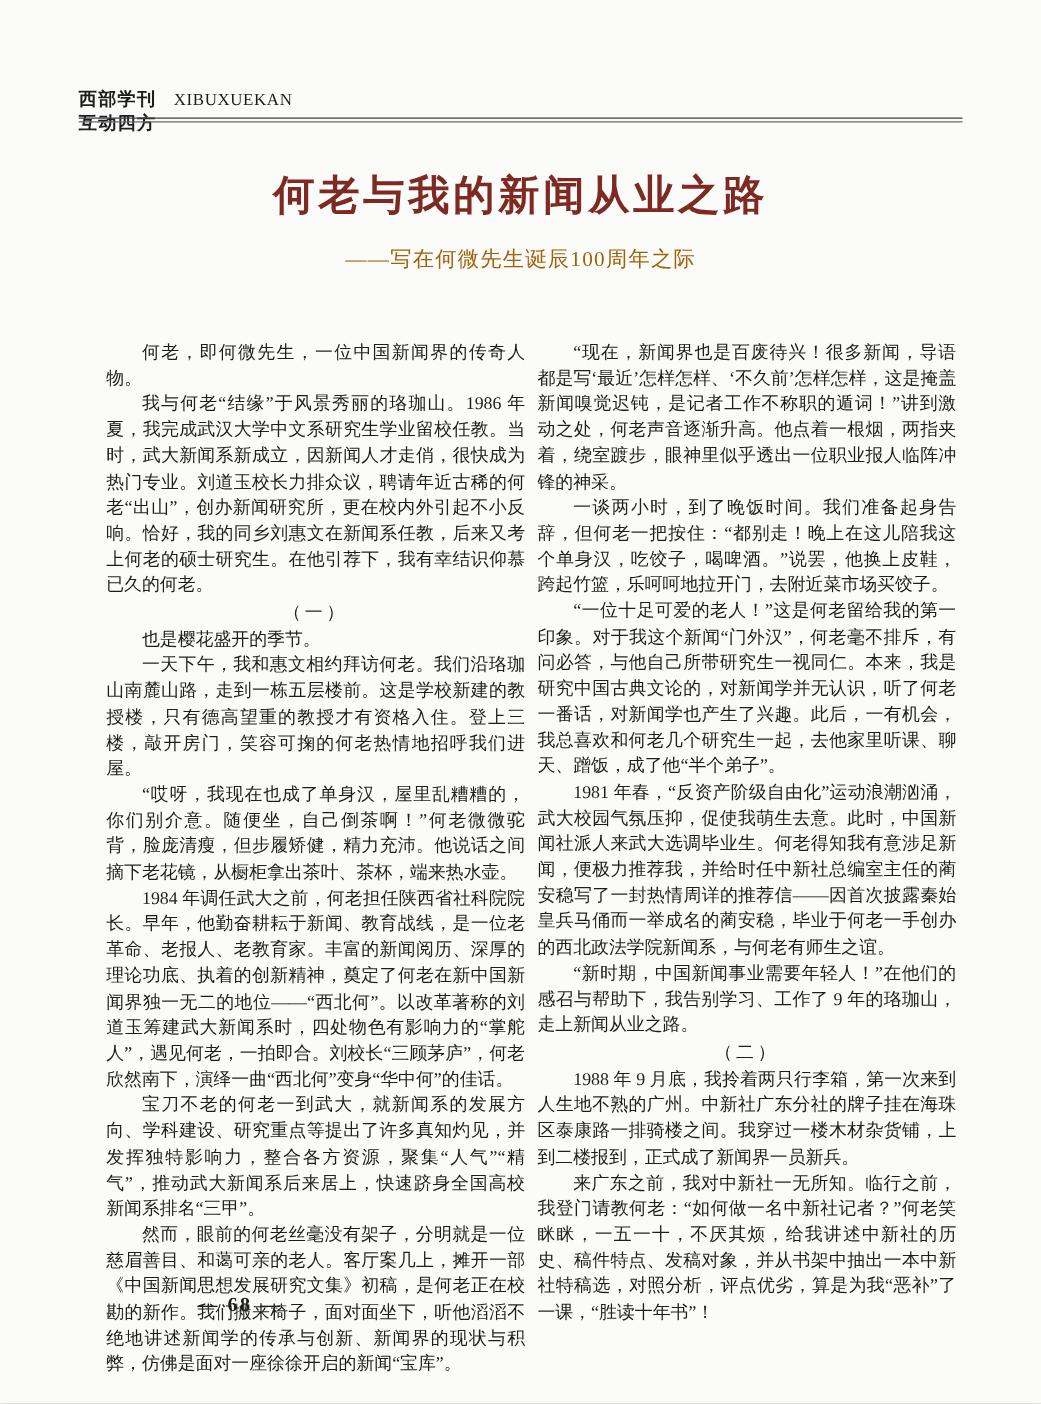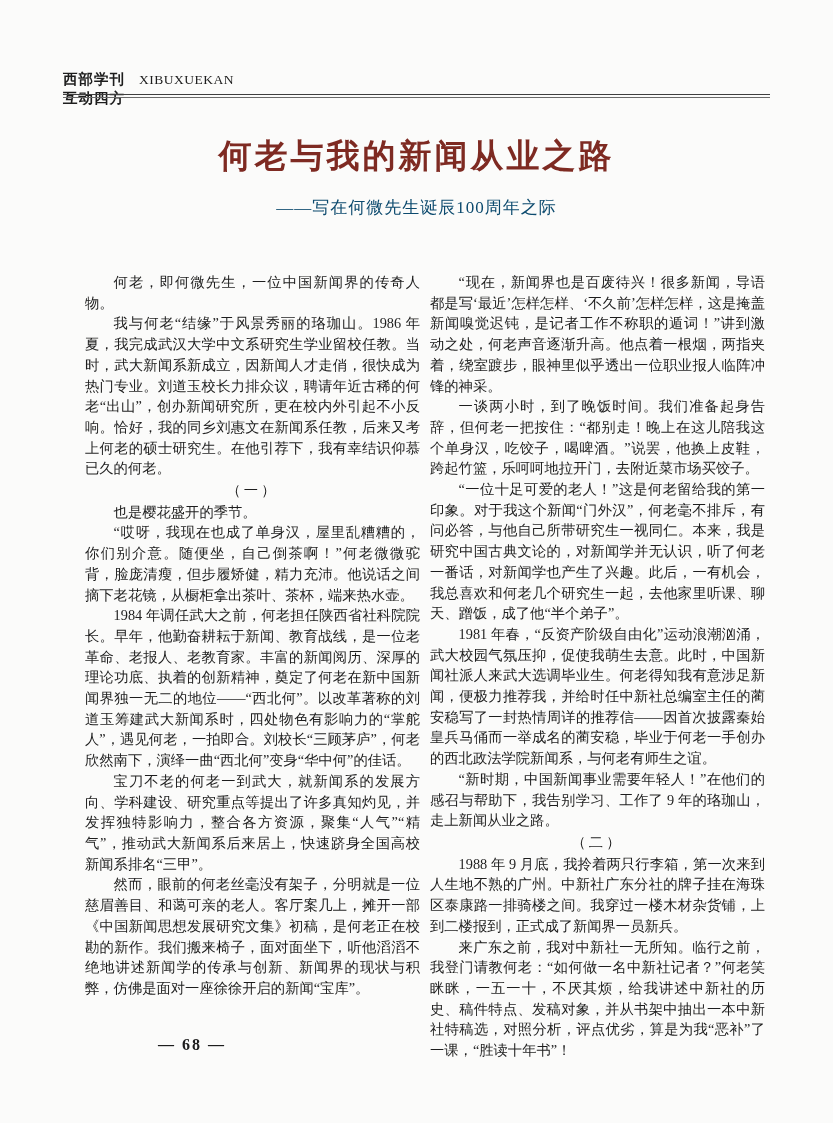--- a/index.html
+++ b/index.html
@@ -62,21 +62,21 @@
     letter-spacing: 3px;
   }
   .article-subtitle {
     position: absolute;
     top: 196px;
     left: 0;
     right: 0;
     text-align: center;
     font-size: 17px;
     letter-spacing: 1px;
-    color: #0c4a6e;
+    color: #a16207;
   }
   .article-author {
     position: absolute;
     top: 234px;
     left: 0;
     right: 0;
     text-align: center;
     font-size: 15px;
     letter-spacing: 5px;
     color: #222;
@@ -134,20 +134,21 @@
 
     <div class="article-title" style="color: rgb(126, 42, 34);">何老与我的新闻从业之路</div>
     <div class="article-subtitle">——写在何微先生诞辰100周年之际</div>
 
     <div class="columns">
       <div class="col">
           <p class="para">何老，即何微先生，一位中国新闻界的传奇人物。</p>
           <p class="para">我与何老“结缘”于风景秀丽的珞珈山。1986 年夏，我完成武汉大学中文系研究生学业留校任教。当时，武大新闻系新成立，因新闻人才走俏，很快成为热门专业。刘道玉校长力排众议，聘请年近古稀的何老“出山”，创办新闻研究所，更在校内外引起不小反响。恰好，我的同乡刘惠文在新闻系任教，后来又考上何老的硕士研究生。在他引荐下，我有幸结识仰慕已久的何老。</p>
           <div class="section-head">（一）</div>
           <p class="para">也是樱花盛开的季节。</p>
+          <p class="para">一天下午，我和惠文相约拜访何老。我们沿珞珈山南麓山路，走到一栋五层楼前。这是学校新建的教授楼，只有德高望重的教授才有资格入住。登上三楼，敲开房门，笑容可掬的何老热情地招呼我们进屋。</p>
           <p class="para">“哎呀，我现在也成了单身汉，屋里乱糟糟的，你们别介意。随便坐，自己倒茶啊！”何老微微驼背，脸庞清瘦，但步履矫健，精力充沛。他说话之间摘下老花镜，从橱柜拿出茶叶、茶杯，端来热水壶。</p>
           <p class="para">1984 年调任武大之前，何老担任陕西省社科院院长。早年，他勤奋耕耘于新闻、教育战线，是一位老革命、老报人、老教育家。丰富的新闻阅历、深厚的理论功底、执着的创新精神，奠定了何老在新中国新闻界独一无二的地位——“西北何”。以改革著称的刘道玉筹建武大新闻系时，四处物色有影响力的“掌舵人”，遇见何老，一拍即合。刘校长“三顾茅庐”，何老欣然南下，演绎一曲“西北何”变身“华中何”的佳话。</p>
           <p class="para">宝刀不老的何老一到武大，就新闻系的发展方向、学科建设、研究重点等提出了许多真知灼见，并发挥独特影响力，整合各方资源，聚集“人气”“精气”，推动武大新闻系后来居上，快速跻身全国高校新闻系排名“三甲”。</p>
           <p class="para">然而，眼前的何老丝毫没有架子，分明就是一位慈眉善目、和蔼可亲的老人。客厅案几上，摊开一部《中国新闻思想发展研究文集》初稿，是何老正在校勘的新作。我们搬来椅子，面对面坐下，听他滔滔不绝地讲述新闻学的传承与创新、新闻界的现状与积弊，仿佛是面对一座徐徐开启的新闻“宝库”。</p>
         </div>
       <div class="col">
           <p class="para">“现在，新闻界也是百废待兴！很多新闻，导语都是写‘最近’怎样怎样、‘不久前’怎样怎样，这是掩盖新闻嗅觉迟钝，是记者工作不称职的遁词！”讲到激动之处，何老声音逐渐升高。他点着一根烟，两指夹着，绕室踱步，眼神里似乎透出一位职业报人临阵冲锋的神采。</p>
           <p class="para">一谈两小时，到了晚饭时间。我们准备起身告辞，但何老一把按住：“都别走！晚上在这儿陪我这个单身汉，吃饺子，喝啤酒。”说罢，他换上皮鞋，跨起竹篮，乐呵呵地拉开门，去附近菜市场买饺子。</p>
           <p class="para">“一位十足可爱的老人！”这是何老留给我的第一印象。对于我这个新闻“门外汉”，何老毫不排斥，有问必答，与他自己所带研究生一视同仁。本来，我是研究中国古典文论的，对新闻学并无认识，听了何老一番话，对新闻学也产生了兴趣。此后，一有机会，我总喜欢和何老几个研究生一起，去他家里听课、聊天、蹭饭，成了他“半个弟子”。</p>
           <p class="para">1981 年春，“反资产阶级自由化”运动浪潮汹涌，武大校园气氛压抑，促使我萌生去意。此时，中国新闻社派人来武大选调毕业生。何老得知我有意涉足新闻，便极力推荐我，并给时任中新社总编室主任的蔺安稳写了一封热情周详的推荐信——因首次披露秦始皇兵马俑而一举成名的蔺安稳，毕业于何老一手创办的西北政法学院新闻系，与何老有师生之谊。</p>

